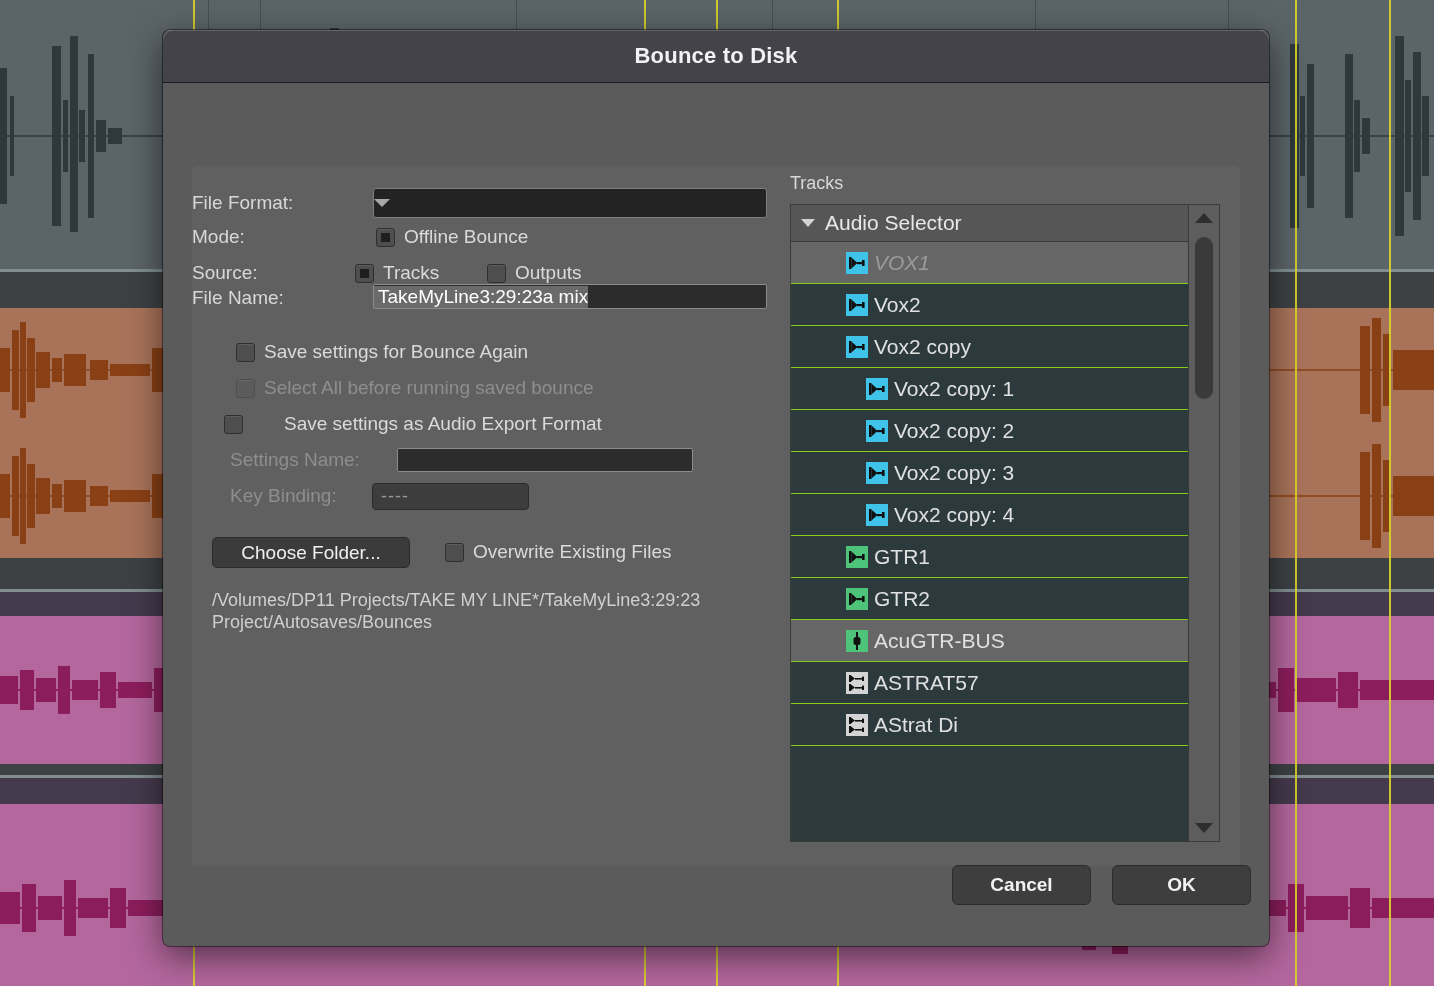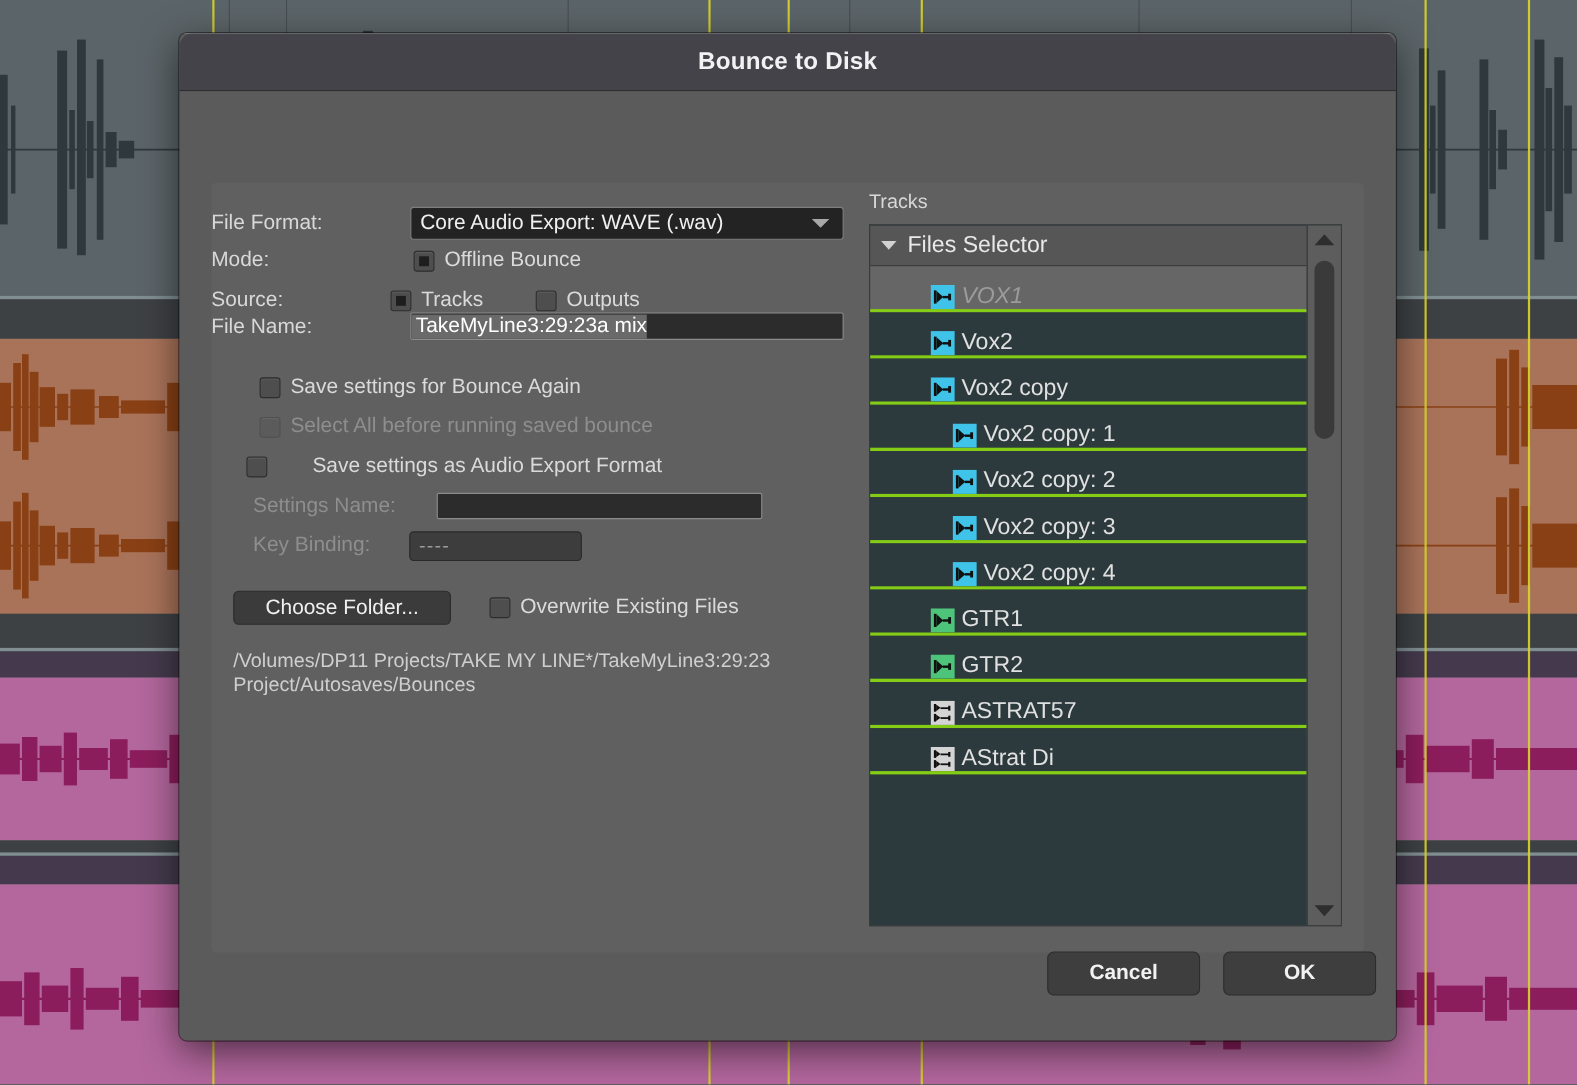--- a/index.html
+++ b/index.html
@@ -319,22 +319,22 @@
     border-top: 8px solid #d2d2d2;
     margin-right: 10px;
   }
   #track-selector-label {
     color: #e8e8e8;
     font-size: 21px;
   }
   .track-row {
     height: 42px;
     display: flex;
-    align-items: flex-end;
-    border-bottom: 3px solid #84cc16;
+    align-items: center;
+    border-bottom: 1px solid #84cc16;
     box-sizing: border-box;
     background: #2c3a3e;
   }
   .track-row.selected { background: #666666; }
   .track-icon {
     width: 22px;
     height: 22px;
     flex: none;
     margin-right: 6px;
     display: block;
@@ -656,21 +656,20 @@
   </div>
 
   <div id="dialog-body">
 
     <div id="content-panel">
 
       <div class="form-row" style="left:0;top:22px;height:30px;">
         <span class="field-label">File Format:</span>
       </div>
       <div id="file-format-select">
-        <span id="file-format-value">Core Audio Export: WAVE (.wav)</span>
         <span id="file-format-arrow"></span>
       </div>
 
       <div class="form-row" style="left:0;top:59px;height:24px;">
         <span class="field-label">Mode:</span>
       </div>
       <div class="form-row" style="left:163px;top:59px;height:24px;margin-left:21px;">
         <span class="cbox checked"></span>
         <span class="cbox-label">Offline Bounce</span>
       </div>
@@ -726,21 +725,21 @@
       </div>
 
       <div id="bounce-path">/Volumes/DP11 Projects/TAKE MY LINE*/TakeMyLine3:29:23 Project/Autosaves/Bounces</div>
 
       <div id="tracks-heading">Tracks</div>
 
       <div id="track-list-box">
         <div id="track-list-scrollarea">
           <div id="track-selector-header">
             <span id="track-selector-triangle"></span>
-            <span id="track-selector-label">Files Selector</span>
+            <span id="track-selector-label">Audio Selector</span>
           </div>
           <div id="track-rows">
               <div class="track-row indent-0 selected">
                 <svg class="track-icon" viewBox="0 0 22 22">
                   <rect width="22" height="22" fill="#3fc3e8"></rect>
                   <rect x="3" y="5" width="2.4" height="12" fill="#111"></rect>
                   <polygon points="5.4,5.5 11.5,11 5.4,16.5" fill="#111"></polygon>
                   <rect x="11" y="10" width="6" height="2.2" fill="#111"></rect>
                   <rect x="16" y="8" width="2.6" height="6" fill="#111"></rect>
                 </svg>
@@ -818,20 +817,28 @@
               </div>
               <div class="track-row indent-0">
                 <svg class="track-icon" viewBox="0 0 22 22">
                   <rect width="22" height="22" fill="#4ec47b"></rect>
                   <rect x="3" y="5" width="2.4" height="12" fill="#111"></rect>
                   <polygon points="5.4,5.5 11.5,11 5.4,16.5" fill="#111"></polygon>
                   <rect x="11" y="10" width="6" height="2.2" fill="#111"></rect>
                   <rect x="16" y="8" width="2.6" height="6" fill="#111"></rect>
                 </svg>
                 <span class="track-label">GTR2</span>
+              </div>
+              <div class="track-row indent-0 selected">
+                <svg class="track-icon" viewBox="0 0 22 22">
+                  <rect width="22" height="22" fill="#4ec47b"></rect>
+                  <rect x="10" y="2" width="2" height="18" fill="#111"></rect>
+                  <rect x="7.5" y="7" width="7" height="8" rx="2.5" fill="#111"></rect>
+                </svg>
+                <span class="track-label">AcuGTR-BUS</span>
               </div>
               <div class="track-row indent-0">
                 <svg class="track-icon" viewBox="0 0 22 22">
                   <rect width="22" height="22" fill="#d4d4d4"></rect>
                   <rect x="3" y="3" width="2" height="7" fill="#111"></rect>
                   <polygon points="5,3.5 9,6.5 5,9.5" fill="#111"></polygon>
                   <rect x="9" y="6" width="8" height="1.6" fill="#111"></rect>
                   <rect x="16" y="4.6" width="2" height="4.4" fill="#111"></rect>
                   <rect x="3" y="12" width="2" height="7" fill="#111"></rect>
                   <polygon points="5,12.5 9,15.5 5,18.5" fill="#111"></polygon>

